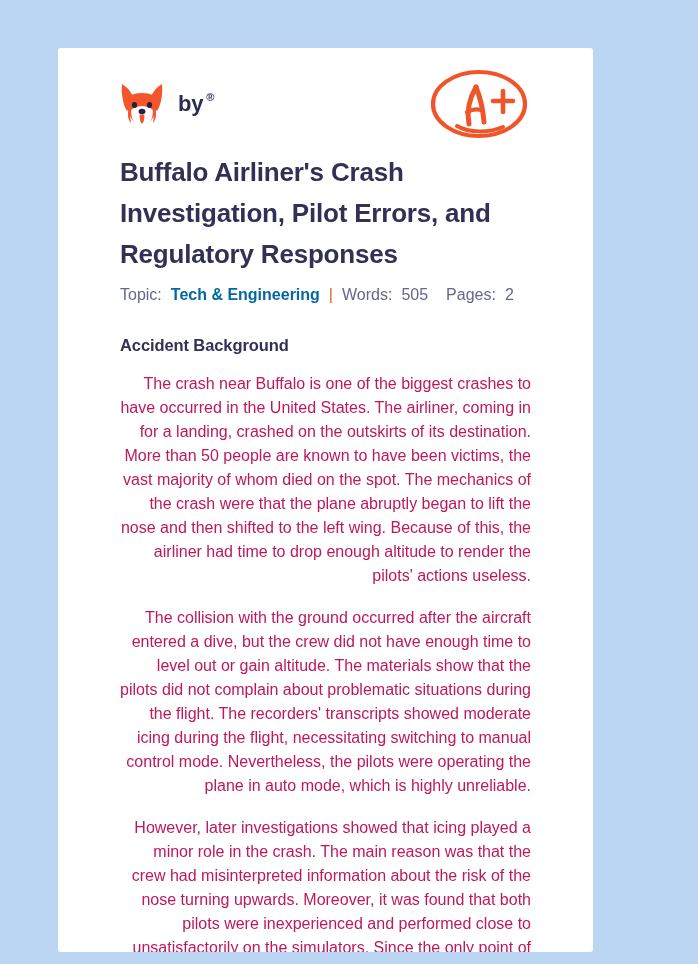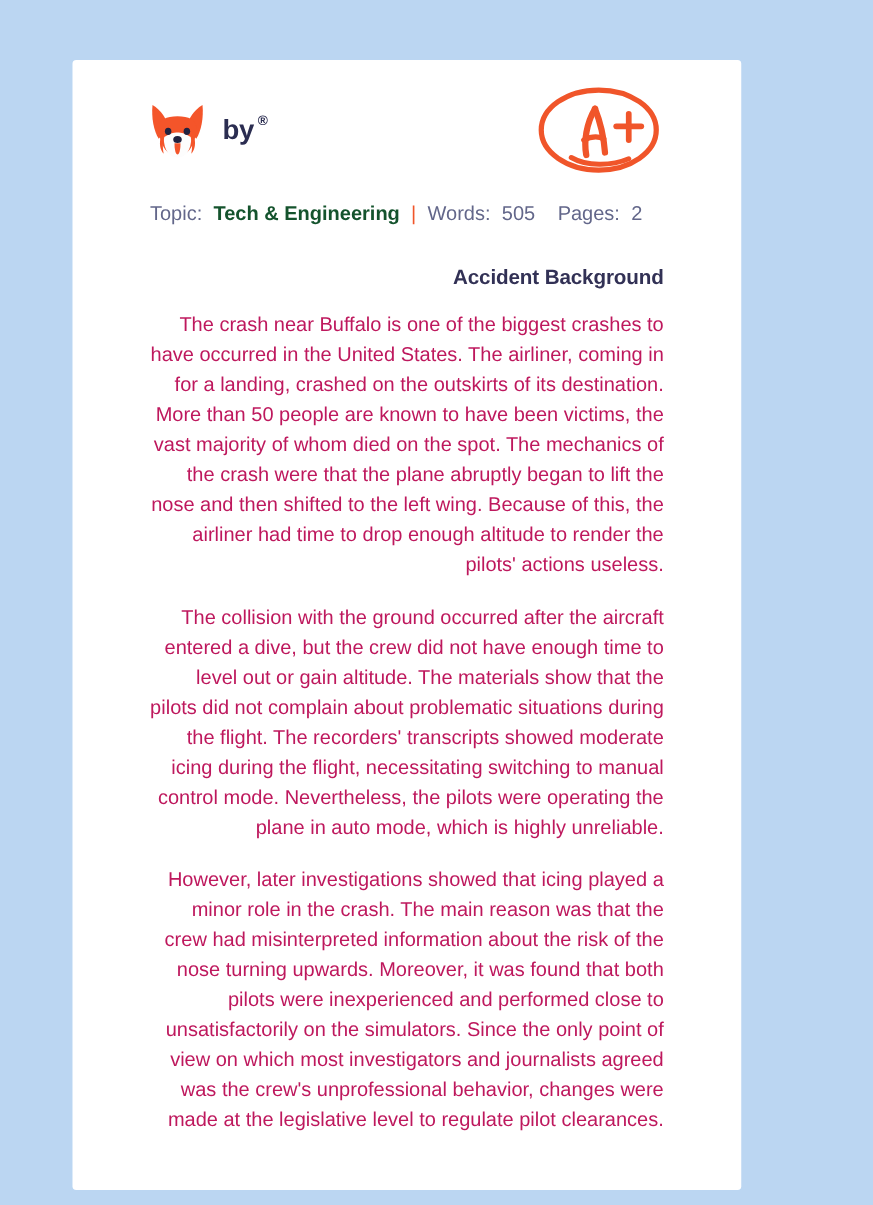--- a/index.html
+++ b/index.html
@@ -83,37 +83,36 @@
     margin-top: 11px;
     font-size: 16px;
     color: #63678a;
     display: flex;
     align-items: center;
     flex-wrap: wrap;
     white-space: pre;
   }
   .meta-label { color: #63678a; }
   .meta-value {
-    color: #14532d;
+    color: #0369a1;
     font-weight: 700;
   }
   .meta-sep {
     color: #f0552a;
     margin: 0 9px;
   }
   .meta-gap { display: inline-block; width: 9px; }
 
   
   .section-heading {
     font-size: 16.5px;
     font-weight: 700;
     color: #323155;
-    margin: 32px 0 0 14px;
+    margin: 32px 0 0 0;
     letter-spacing: -0.1px;
-    text-align: right;
   }
   .body-paragraph {
     font-size: 16px;
     line-height: 24px;
     color: #be185d;
     margin: 17px 0 0 0;
     text-align: right;
   }
   .body-paragraph + .body-paragraph {
     margin-top: 18px;
@@ -161,20 +160,21 @@
         <path d="M49 22 C53 32 56 44 57 57" fill="none" stroke="#f0552a" stroke-width="5" stroke-linecap="round"></path>
         <path d="M40 47 C46 44 52 44 56 46" fill="none" stroke="#f0552a" stroke-width="4.2" stroke-linecap="round"></path>
 
         <path d="M66 36 L86 36" fill="none" stroke="#f0552a" stroke-width="4.6" stroke-linecap="round"></path>
         <path d="M76 26 L76 47" fill="none" stroke="#f0552a" stroke-width="4.6" stroke-linecap="round"></path>
 
         <path d="M30 61 C42 68 62 68 76 62" fill="none" stroke="#f0552a" stroke-width="4" stroke-linecap="round"></path>
       </svg>
     </div>
 
+    <h1 class="doc-title">Buffalo Airliner's Crash Investigation, Pilot Errors, and Regulatory Responses</h1>
 
     <div class="meta-row">
       <span class="meta-label">Topic:</span><span class="meta-gap"></span><span class="meta-value">Tech &amp; Engineering</span><span class="meta-sep">|</span><span class="meta-label">Words:</span><span class="meta-gap"></span><span class="meta-label">505</span><span class="meta-gap"></span><span class="meta-gap"></span><span class="meta-label">Pages:</span><span class="meta-gap"></span><span class="meta-label">2</span>
     </div>
 
     <h2 class="section-heading">Accident Background</h2>
 
     <p class="body-paragraph">The crash near Buffalo is one of the biggest crashes to have occurred in the United States. The airliner, coming in for a landing, crashed on the outskirts of its destination. More than 50 people are known to have been victims, the vast majority of whom died on the spot. The mechanics of the crash were that the plane abruptly began to lift the nose and then shifted to the left wing. Because of this, the airliner had time to drop enough altitude to render the pilots' actions useless.</p>
     <p class="body-paragraph">The collision with the ground occurred after the aircraft entered a dive, but the crew did not have enough time to level out or gain altitude. The materials show that the pilots did not complain about problematic situations during the flight. The recorders' transcripts showed moderate icing during the flight, necessitating switching to manual control mode. Nevertheless, the pilots were operating the plane in auto mode, which is highly unreliable.</p>
     <p class="body-paragraph">However, later investigations showed that icing played a minor role in the crash. The main reason was that the crew had misinterpreted information about the risk of the nose turning upwards. Moreover, it was found that both pilots were inexperienced and performed close to unsatisfactorily on the simulators. Since the only point of view on which most investigators and journalists agreed was the crew's unprofessional behavior, changes were made at the legislative level to regulate pilot clearances.</p>

